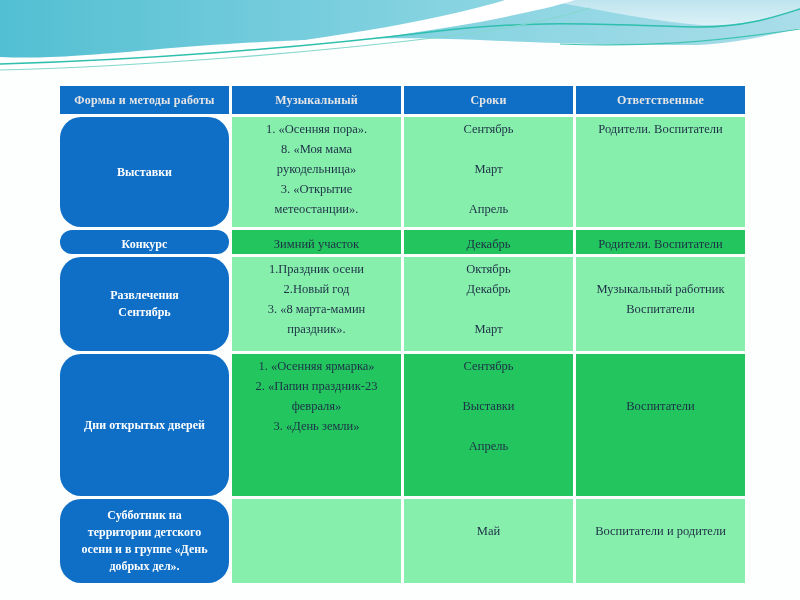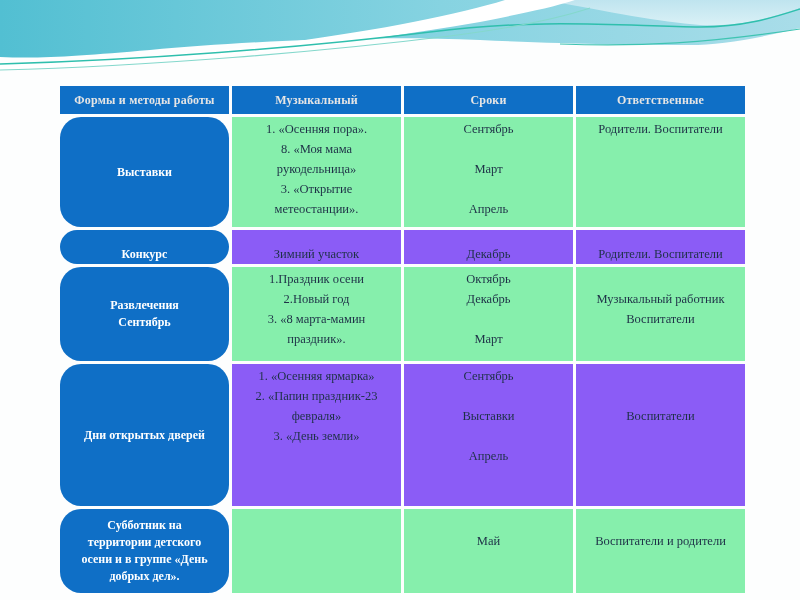--- a/index.html
+++ b/index.html
@@ -55,26 +55,26 @@
     vertical-align: middle;
     border-radius: 21px;
   }
   td.body-cell {
     color: #1e3147;
     font-size: 12.5px;
     vertical-align: top;
     padding-top: 4px;
   }
   tr.band-dark  td.body-cell { background: #86efac; }
-  tr.band-light td.body-cell { background: #8b5cf6; }
+  tr.band-light td.body-cell { background: #22c55e; }
   .form-cell .ln { line-height: 17px; min-height: 17px; }
   .body-cell .ln { line-height: 20px; min-height: 20px; }
   tr.row-1 { height: 110px; }
   tr.row-2 { height: 22px; }
-  tr.row-2 td { padding-top: 14px; padding-bottom: 0; margin-top: 42px; }
+  tr.row-2 td { padding-top: 4px; padding-bottom: 0; margin-top: 42px; }
   tr.row-3 { height: 94px; }
   tr.row-4 { height: 142px; }
   tr.row-5 { height: 84px; }
 </style>
 </head>
 <body>
 
 <div class="slide">
 
   <svg class="wave-decoration" viewBox="0 0 800 85" aria-hidden="true">

